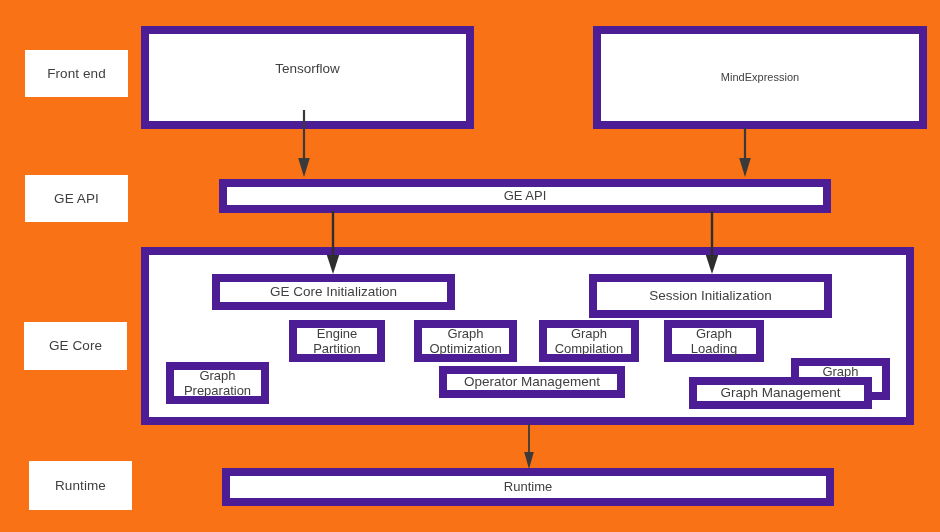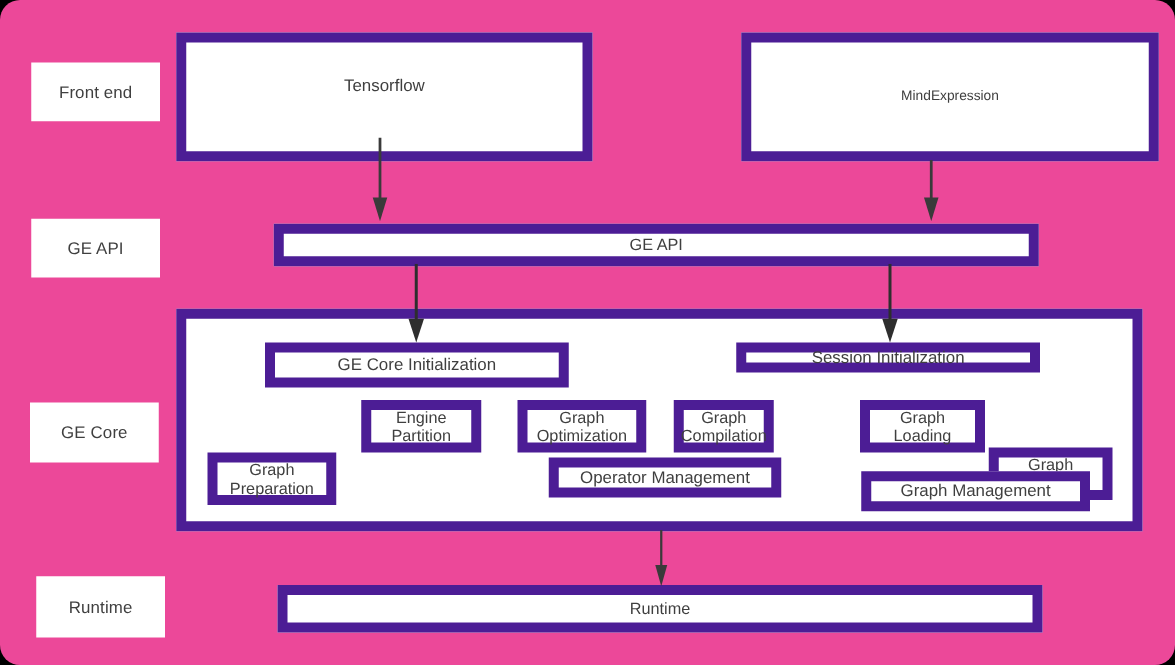--- a/index.html
+++ b/index.html
@@ -5,24 +5,23 @@
 <style>
   html, body {
     margin: 0;
     padding: 0;
     background: #000000;
   }
   #canvas {
     position: relative;
     width: 940px;
     height: 532px;
-    background: #ec4899;
+    background: #f97316;
     overflow: hidden;
     font-family: "Liberation Sans", sans-serif;
-    border-radius: 16px;
   }
   .box {
     position: absolute;
     background: #ffffff;
     box-sizing: border-box;
     color: #3f3f3f;
     display: flex;
     align-items: center;
     justify-content: center;
     text-align: center;
@@ -76,31 +75,31 @@
   
   #ge-core-container {
     left: 141px; top: 247px; width: 773px; height: 178px;
     display: block;
   }
   .core-init {
     font-size: 13.5px;
     height: 36px;
   }
   #ge-core-init      { left: 212px; top: 274px; width: 243px; height: 36px; }
-  #session-init      { left: 589px; top: 274px; width: 243px; height: 24px; }
+  #session-init      { left: 589px; top: 274px; width: 243px; height: 44px; }
 
   .core-mod {
     font-size: 13px;
     height: 42px;
   }
   #mod-graph-preparation { left: 166px; top: 320px; width: 103px; margin-top: 42px; }
   #mod-graph-partition   { left: 289px; top: 320px; width: 96px;  }
   #mod-graph-optimization{ left: 414px; top: 320px; width: 103px; }
-  #mod-graph-compilation { left: 539px; top: 320px; width: 80px; }
-  #mod-graph-loading     { left: 688px; top: 320px; width: 100px; }
+  #mod-graph-compilation { left: 539px; top: 320px; width: 100px; }
+  #mod-graph-loading     { left: 664px; top: 320px; width: 100px; }
   #mod-graph-execution   { left: 791px; top: 318px; width: 99px; margin-top: 40px;  }
 
   .core-mgmt {
     font-size: 13.5px;
     height: 32px;
   }
   #mgmt-engine   { left: 192px; top: 377px; width: 183px; }
   #mgmt-operator { left: 439px; top: 366px; width: 186px; }
   #mgmt-graph    { left: 689px; top: 377px; width: 183px; }
 

